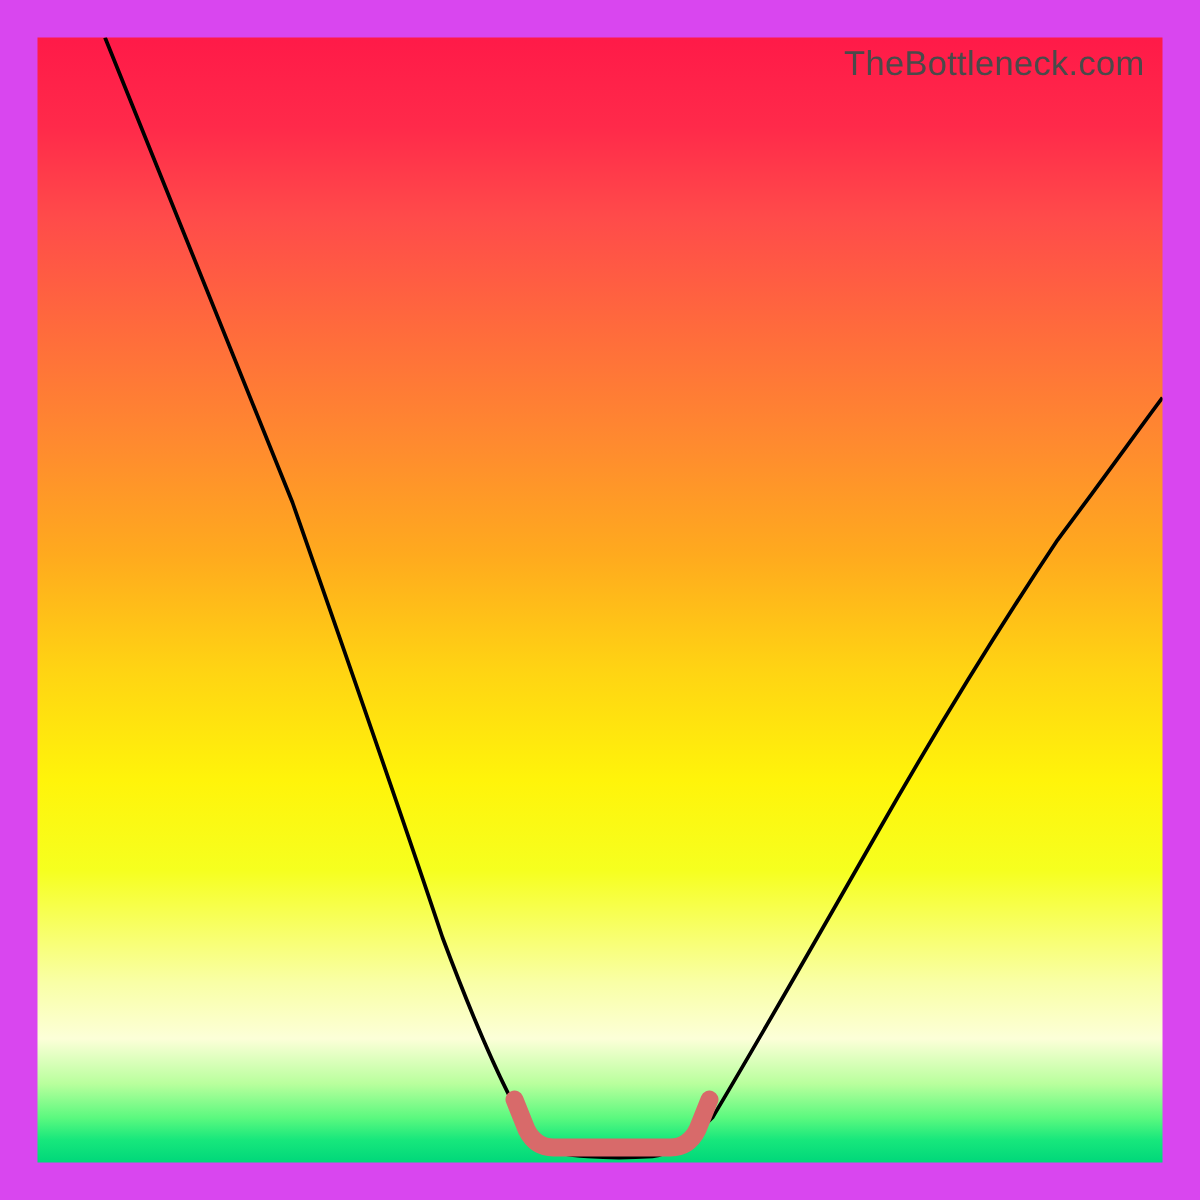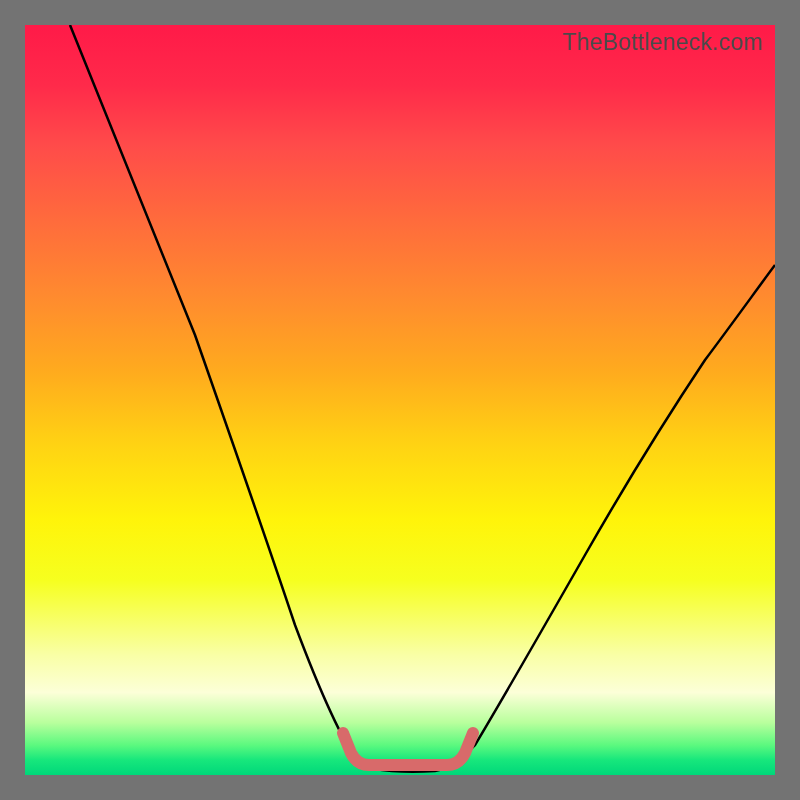--- a/index.html
+++ b/index.html
@@ -10,21 +10,21 @@
     background: #000;
     overflow: hidden;
     font-family: Arial, sans-serif;
   }
   .frame {
     position: absolute;
     left: 0;
     top: 0;
     width: 800px;
     height: 800px;
-    background: #737373;
+    background: #d946ef;
   }
   .plot {
     position: absolute;
     left: 25px;
     top: 25px;
     width: 750px;
     height: 750px;
     background: linear-gradient(
       to bottom,
       #ff1a48 0%,

